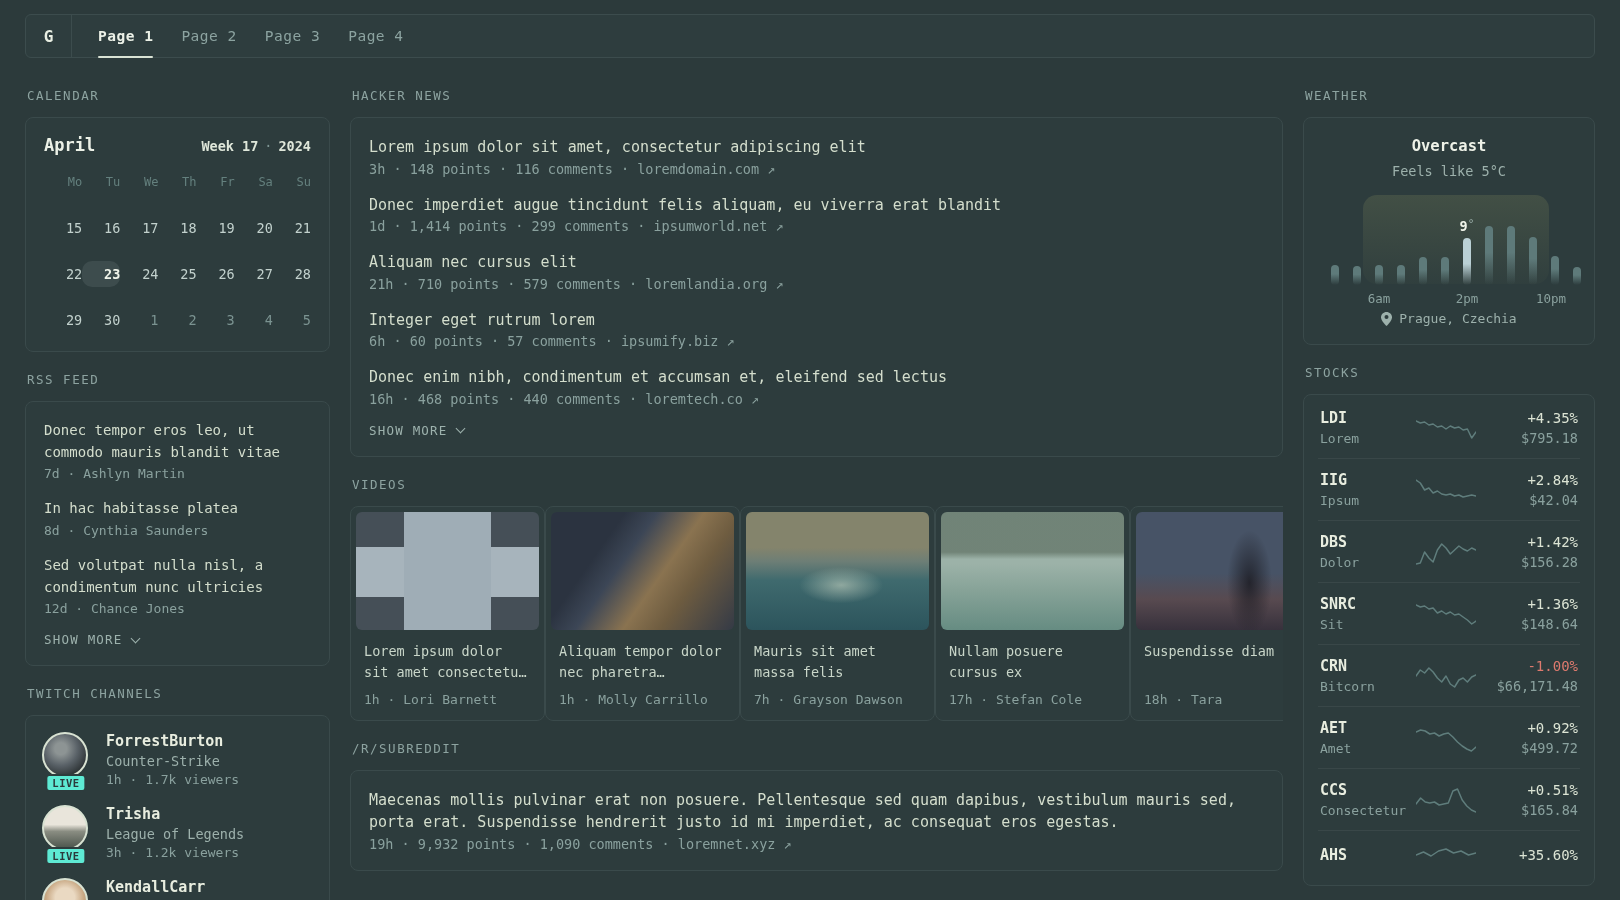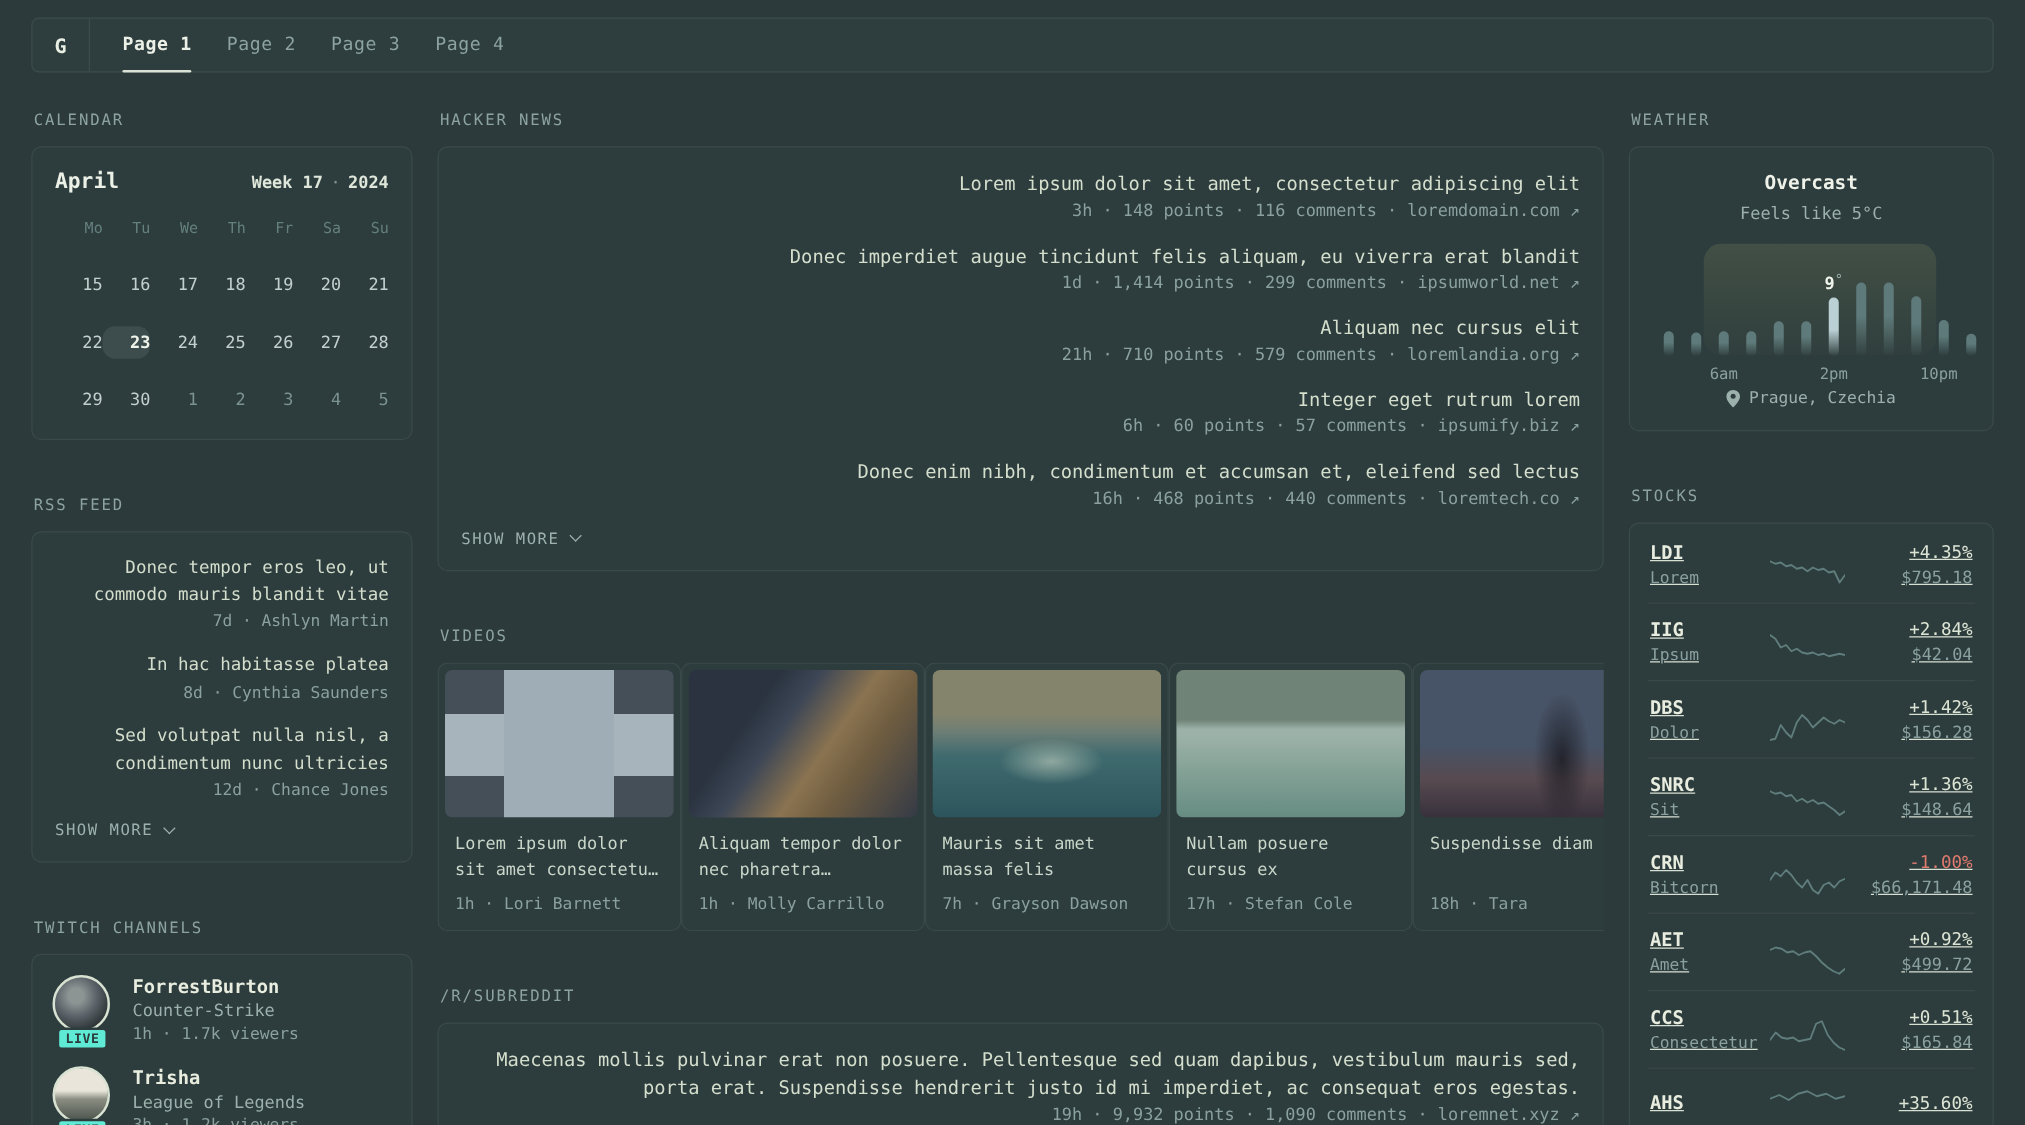--- a/index.html
+++ b/index.html
@@ -35,21 +35,21 @@
   
   .cols { display:flex; gap:20px; align-items:flex-start; }
   .col-left  { width:305px; flex:none; }
   .col-mid   { width:933px; flex:none; }
   .col-right { width:292px; flex:none; }
 
   .sec-head {
     font-size:12.5px; font-weight:normal; letter-spacing:1.5px;
     color:#8da3a0; margin:0 0 14px 2px;
   }
-  section + section .sec-head { margin-top:44px; }
+  section + section .sec-head { margin-top:20px; }
 
   .card {
     background:#2d3c3d; border:1px solid #3a4a4b; border-radius:8px;
   }
 
   .showmore {
     background:none; border:none; color:#9db2ad; font-family:inherit;
     font-size:12.5px; letter-spacing:1.2px; display:flex; align-items:center;
     cursor:pointer; padding:0; margin-top:16px;
   }
@@ -67,21 +67,21 @@
   .cal-grid { display:grid; grid-template-columns:repeat(7,1fr); row-gap:20px; text-align:right; }
   .cal-dh { font-size:12px; color:#64807e; padding:4px 0 6px; }
   .cal-day {
     font-size:13.5px; color:#c2d1cd; padding:5px 0; border-radius:6px; cursor:pointer;
   }
   .cal-day.dim { color:#7b9391; }
   .cal-day.sel { background:#3d4c4d; color:#f0f4ea; font-weight:bold;border-radius:10px; }
 
   
   .feed { padding:18px; }
-  .feed-item { margin-bottom:17px;text-align:right; }
+  .feed-item { margin-bottom:17px; }
   .feed-item:last-of-type { margin-bottom:0; }
   .feed-title { font-size:14px; line-height:1.55; color:#d4decd; cursor:pointer; }
   .feed-meta { font-size:13px; color:#8aa19e; margin-top:3px; }
   .hn .feed-title { font-size:15px; line-height:1.5; }
   .hn .feed-meta { font-size:13.5px; margin-top:2px; }
 
   
   .twitch { padding:16px; }
   .tw-row { display:flex; gap:16px; margin-bottom:18px; cursor:pointer; }
   .tw-avwrap { position:relative; width:48px; flex:none; }
@@ -136,21 +136,21 @@
   .w-bar.hl   { background:linear-gradient(to bottom, #bad0d5 55%, rgba(186,208,213,0) 100%); }
   .w-temp { position:absolute; font-size:13.5px; font-weight:bold; color:#f0f4ea; transform:translateX(-50%); }
   .w-temp .deg { color:#9db1ac; font-weight:normal; font-size:11px; vertical-align:4px; }
   .w-xlab { position:absolute; bottom:-21px; transform:translateX(-50%); font-size:12.5px; color:#8aa19e; }
   .w-loc { display:flex; align-items:center; justify-content:center; gap:7px;
            font-size:13px; color:#9db1ac; margin-top:12px; }
   .w-loc svg { display:block; }
 
   
   .stocks { padding:2px 14px; }
-  .stk-row { display:flex; align-items:flex-end; padding:12px 2px; border-bottom:1px solid rgba(220,230,220,.07); cursor:pointer;text-decoration:underline; }
+  .stk-row { display:flex; align-items:center; padding:12px 2px; border-bottom:1px solid rgba(220,230,220,.07); cursor:pointer; }
   .stk-row:last-child { border-bottom:none; }
   .stk-left { width:96px; flex:none; }
   .stk-sym { font-size:15px; font-weight:bold; color:#e8eddf; }
   .stk-name { font-size:13px; color:#8aa19e; margin-top:4px; }
   .spark { width:60px; height:28px; color:#5f7d7c; flex:none; }
   .stk-right { flex:1; text-align:right; }
   .stk-change { font-size:14px; color:#dce4d4; }
   .stk-change.neg { color:#de7a6e; }
   .stk-price { font-size:13.5px; color:#8aa19e; margin-top:4px; }
 </style>

